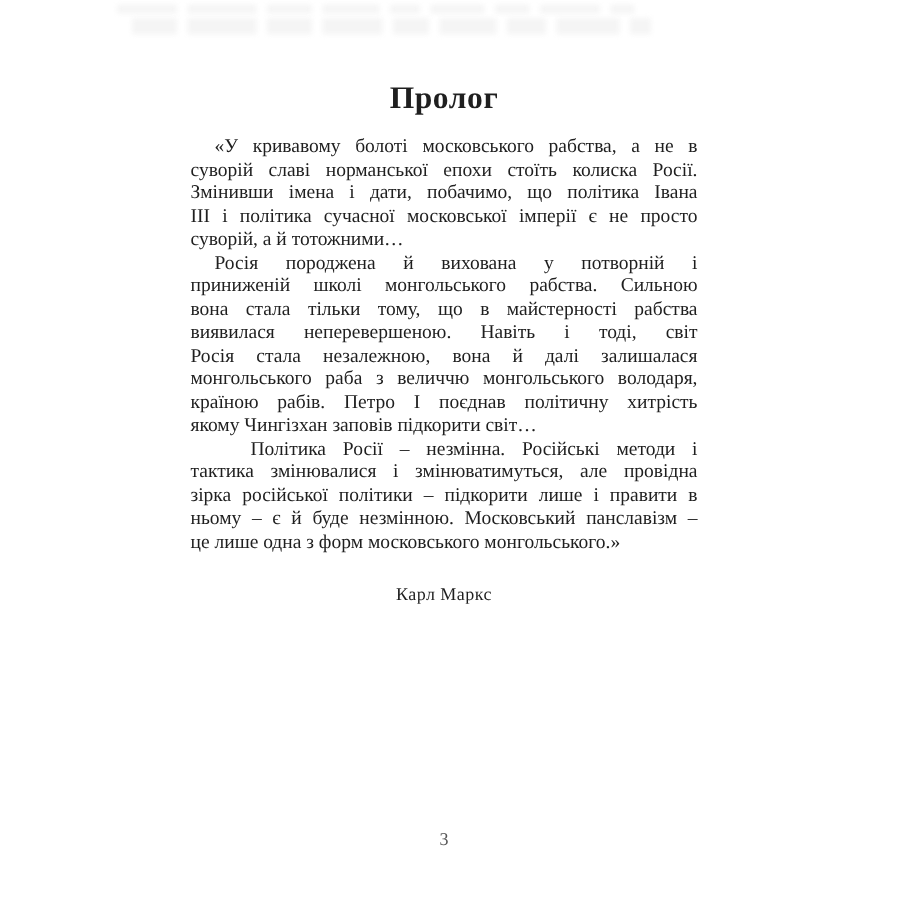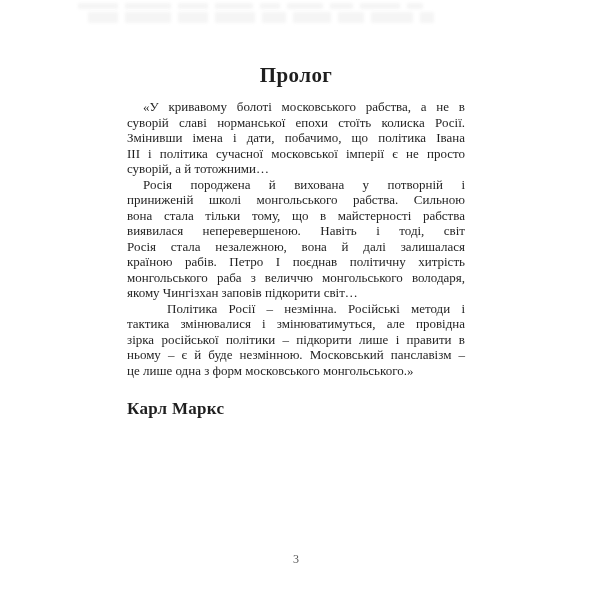--- a/index.html
+++ b/index.html
@@ -26,21 +26,21 @@
     border-radius: 1px;
   }
   .artifact-row.row1 { left: 78px; top: 3px; }
   .artifact-row.row1 .seg { height: 6px; }
   .artifact-row.row2 { left: 88px; top: 12px; }
   .artifact-row.row2 .seg { height: 11px; }
 
   .text-block {
     position: absolute;
     left: 127px;
-    top: 65px;
+    top: 55px;
     width: 338px;
   }
 
   .title {
     font-size: 21px;
     line-height: 21px;
     font-weight: bold;
     text-align: center;
     letter-spacing: 0.4px;
     margin: 0 0 13px 0;
@@ -54,23 +54,23 @@
     text-align: justify;
     text-align-last: justify;
     white-space: normal;
   }
   .line.last { text-align-last: left; }
   .line.indent-sm { padding-left: 16px; }
   .line.indent-lg { padding-left: 40px; }
 
   .attribution {
     margin-top: 21px;
-    text-align: left;
-    font-weight: bold;
-    font-size: 17px;
+    text-align: center;
+    font-weight: normal;
+    font-size: 12px;
     letter-spacing: 0.3px;
   }
 
   .page-number {
     position: absolute;
     left: 127px;
     top: 552px;
     width: 338px;
     text-align: center;
     font-size: 12px;
@@ -114,22 +114,22 @@
     <div class="line">III і політика сучасної московської імперії є не просто</div>
     <div class="line last">суворій, а й тотожними…</div>
   </div>
 
   <div class="para">
     <div class="line indent-sm">Росія породжена й вихована у потворній і</div>
     <div class="line">приниженій школі монгольського рабства. Сильною</div>
     <div class="line">вона стала тільки тому, що в майстерності рабства</div>
     <div class="line">виявилася неперевершеною. Навіть і тоді, світ</div>
     <div class="line">Росія стала незалежною, вона й далі залишалася</div>
+    <div class="line">монгольського раба з величчю монгольського володаря,</div>
     <div class="line">країною рабів. Петро I поєднав політичну хитрість</div>
-    <div class="line">монгольського раба з величчю монгольського володаря,</div>
     <div class="line last">якому Чингізхан заповів підкорити світ…</div>
   </div>
 
   <div class="para">
     <div class="line indent-lg">Політика Росії – незмінна. Російські методи і</div>
     <div class="line">тактика змінювалися і змінюватимуться, але провідна</div>
     <div class="line">зірка російської політики – підкорити лише і правити в</div>
     <div class="line">ньому – є й буде незмінною. Московський панславізм –</div>
     <div class="line last">це лише одна з форм московського монгольського.»</div>
   </div>

